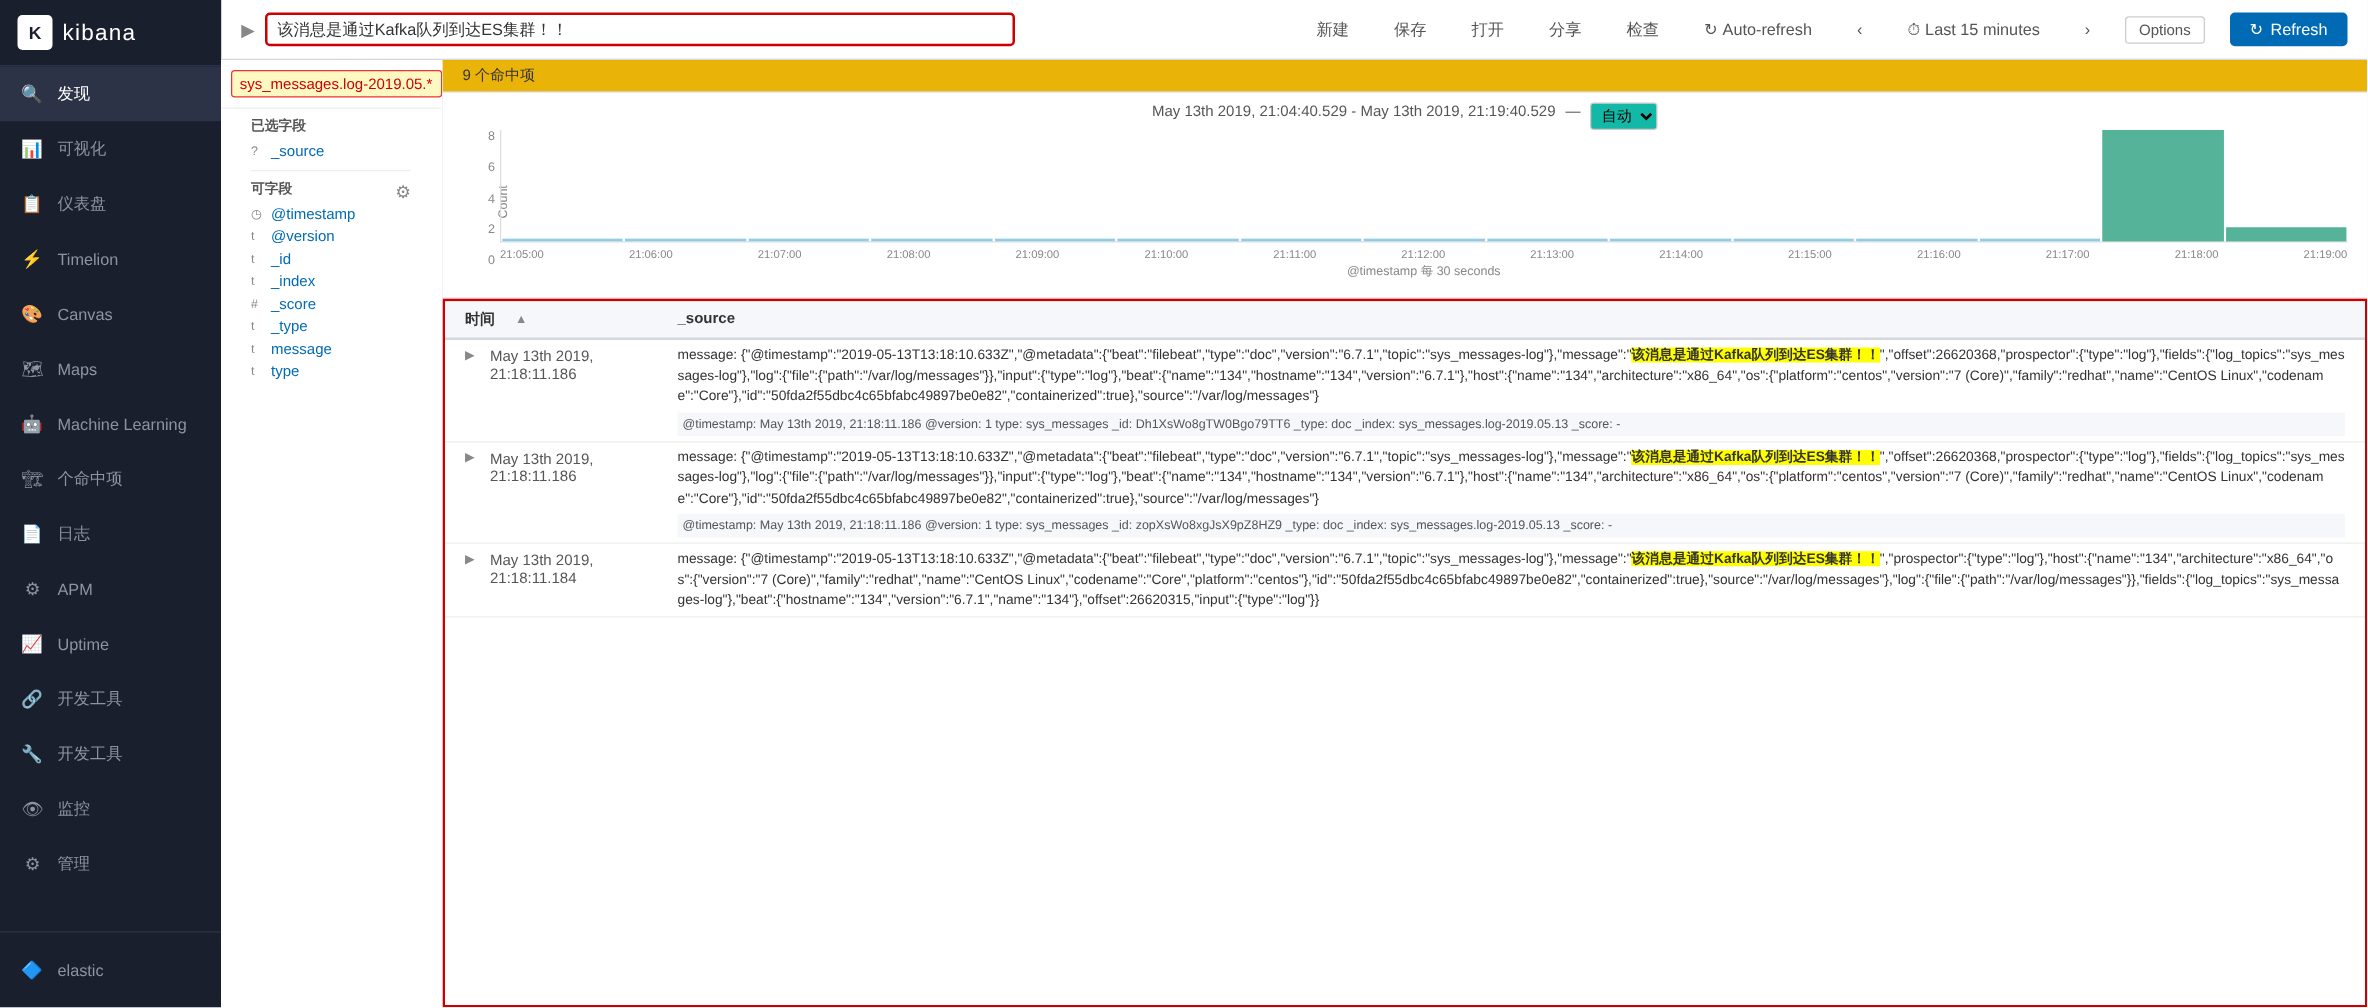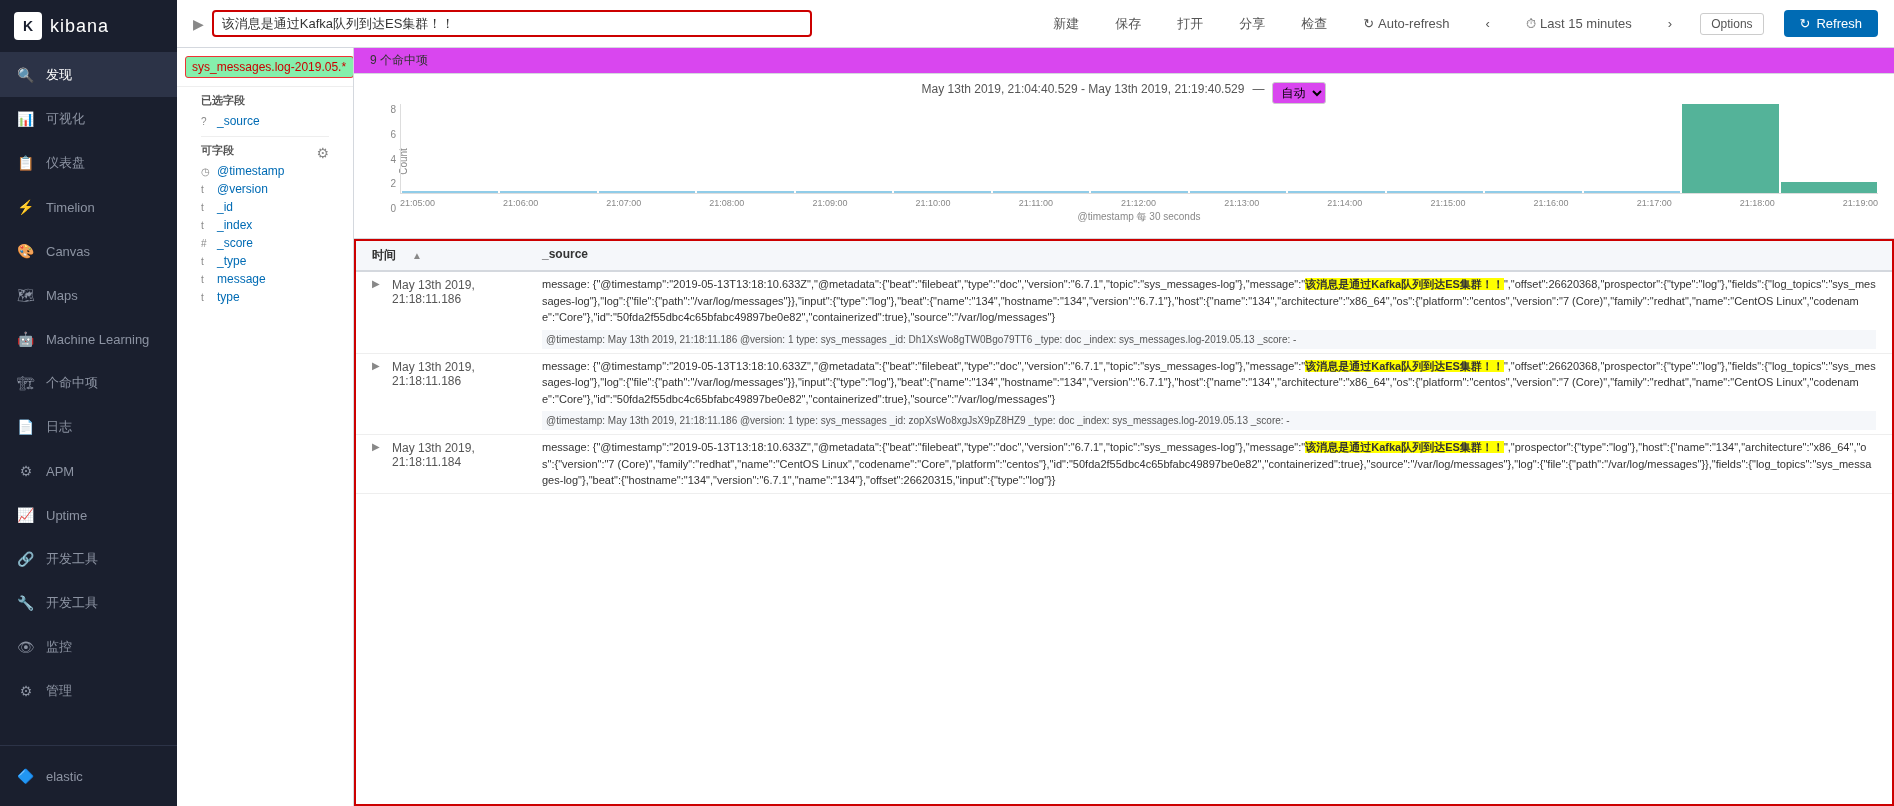--- a/index.html
+++ b/index.html
@@ -200,21 +200,21 @@
       align-items: center;
       gap: 4px;
     }
     .index-input {
       flex: 1;
       border: 1px solid #e33;
       border-radius: 3px;
       padding: 3px 6px;
       font-size: 12px;
       color: #c00;
-      background: #86efac;
+      background: #fef9c3;
     }
     .fields-section {
       padding: 6px 24px;
     }
     .fields-title {
       font-size: 11px;
       font-weight: 600;
       color: #555;
       margin-bottom: 4px;
     }
@@ -266,21 +266,21 @@
     }
     .chart-time-range {
       font-size: 12px;
       color: #555;
     }
     .chart-auto-select {
       border: 1px solid #ccc;
       border-radius: 3px;
       padding: 2px 4px;
       font-size: 12px;
-      background: #d946ef;
+      background: #14b8a6;
     }
     .chart-container {
       height: 130px;
       position: relative;
       display: flex;
     }
     .chart-y-axis {
       width: 30px;
       display: flex;
       flex-direction: column;
@@ -387,21 +387,21 @@
       background: #ffff00;
       font-weight: bold;
     }
     .row-meta {
       color: #555;
       font-size: 11px;
     }
 
     
     .results-bar {
-      background: #d946ef;
+      background: #eab308;
       border-bottom: 1px solid #d4d8de;
       padding: 4px 16px;
       font-size: 12px;
       color: #333;
       display: flex;
       align-items: center;
       justify-content: space-between;
       flex-shrink: 0;
     }
     .options-btn {

